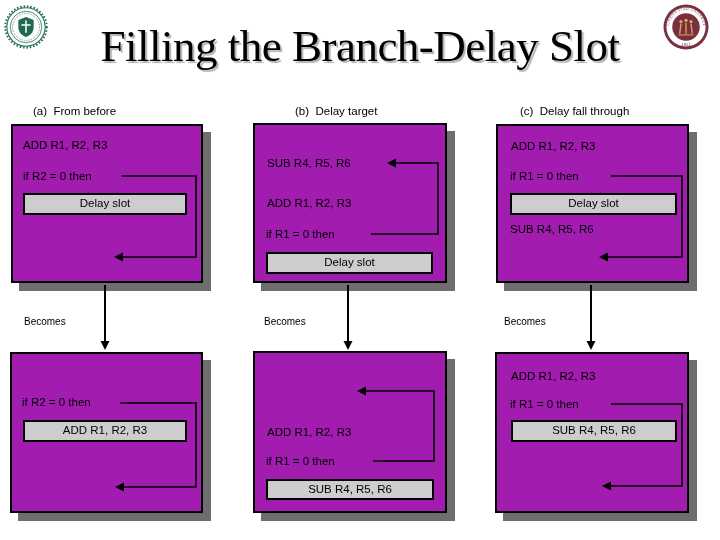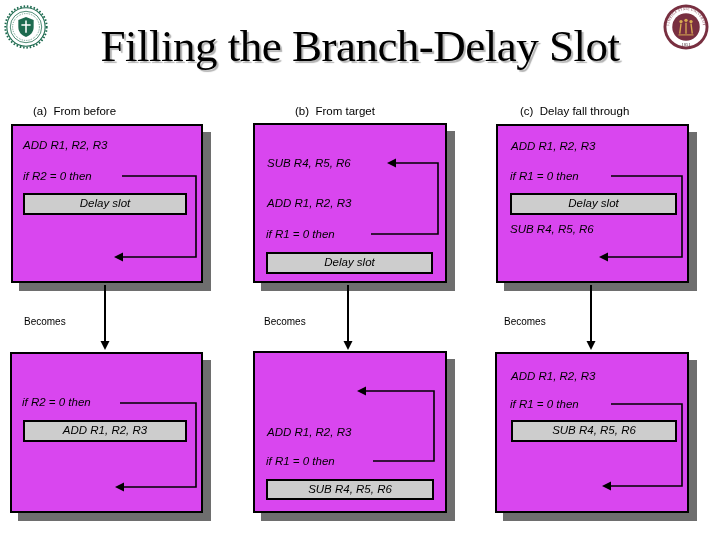--- a/index.html
+++ b/index.html
@@ -14,22 +14,22 @@
     text-shadow:2px 2px 1px var(--titleShadow);
   }
   .logo { position:absolute; }
   .logo-left  { left:3px;  top:2px; width:46px; height:50px; }
   .logo-right { left:660px; top:2px; width:52px; height:50px; }
 
   .hdr { position:absolute; top:105px; font-size:11.5px; white-space:pre; }
   .becomes { position:absolute; top:316px; font-size:10px; }
 
   .box {
-    position:absolute; background:#d946ef; border:2px solid var(--ink);
-    box-shadow:8px 8px 0 0 var(--boxShadow); box-sizing:border-box;font-style:italic;
+    position:absolute; background:#a21caf; border:2px solid var(--ink);
+    box-shadow:8px 8px 0 0 var(--boxShadow); box-sizing:border-box;
   }
   .code { position:absolute; font-size:11.5px; white-space:pre; }
   .slot {
     position:absolute; background:var(--slotFill); border:2px solid var(--ink);
     box-sizing:border-box; text-align:center; font-size:11.5px; line-height:17px;
   }
   .overlay { position:absolute; left:0; top:0; z-index:6; pointer-events:none; }
   .branch { stroke:var(--ink); stroke-width:1.6; fill:none; }
   .flow   { stroke:var(--ink); stroke-width:2;   fill:none; }
   .head   { fill:var(--ink); }
@@ -72,21 +72,21 @@
     </g>
     <g class="seal-gold-fill">
       <circle cx="24" cy="23.5" r="2"></circle>
       <circle cx="30" cy="22" r="2"></circle>
       <circle cx="36" cy="23.5" r="2"></circle>
     </g>
     <text class="seal-year" x="30" y="53" text-anchor="middle">1851</text>
   </svg>
 
   <div class="hdr" style="left:33px">(a)  From before</div>
-  <div class="hdr" style="left:295px">(b)  From target</div>
+  <div class="hdr" style="left:295px">(b)  Delay target</div>
   <div class="hdr" style="left:520px">(c)  Delay fall through</div>
 
   <div class="box" style="left:11px;top:124px;width:192px;height:159px">
     <div class="code" style="left:10px;top:13px">ADD R1, R2, R3</div>
     <div class="code" style="left:10px;top:44px">if R2 = 0 then</div>
     <div class="slot" style="left:10px;top:67px;width:164px;height:22px">Delay slot</div>
   </div>
 
   <div class="box" style="left:10px;top:352px;width:193px;height:161px">
     <div class="code" style="left:10px;top:42px">if R2 = 0 then</div>

